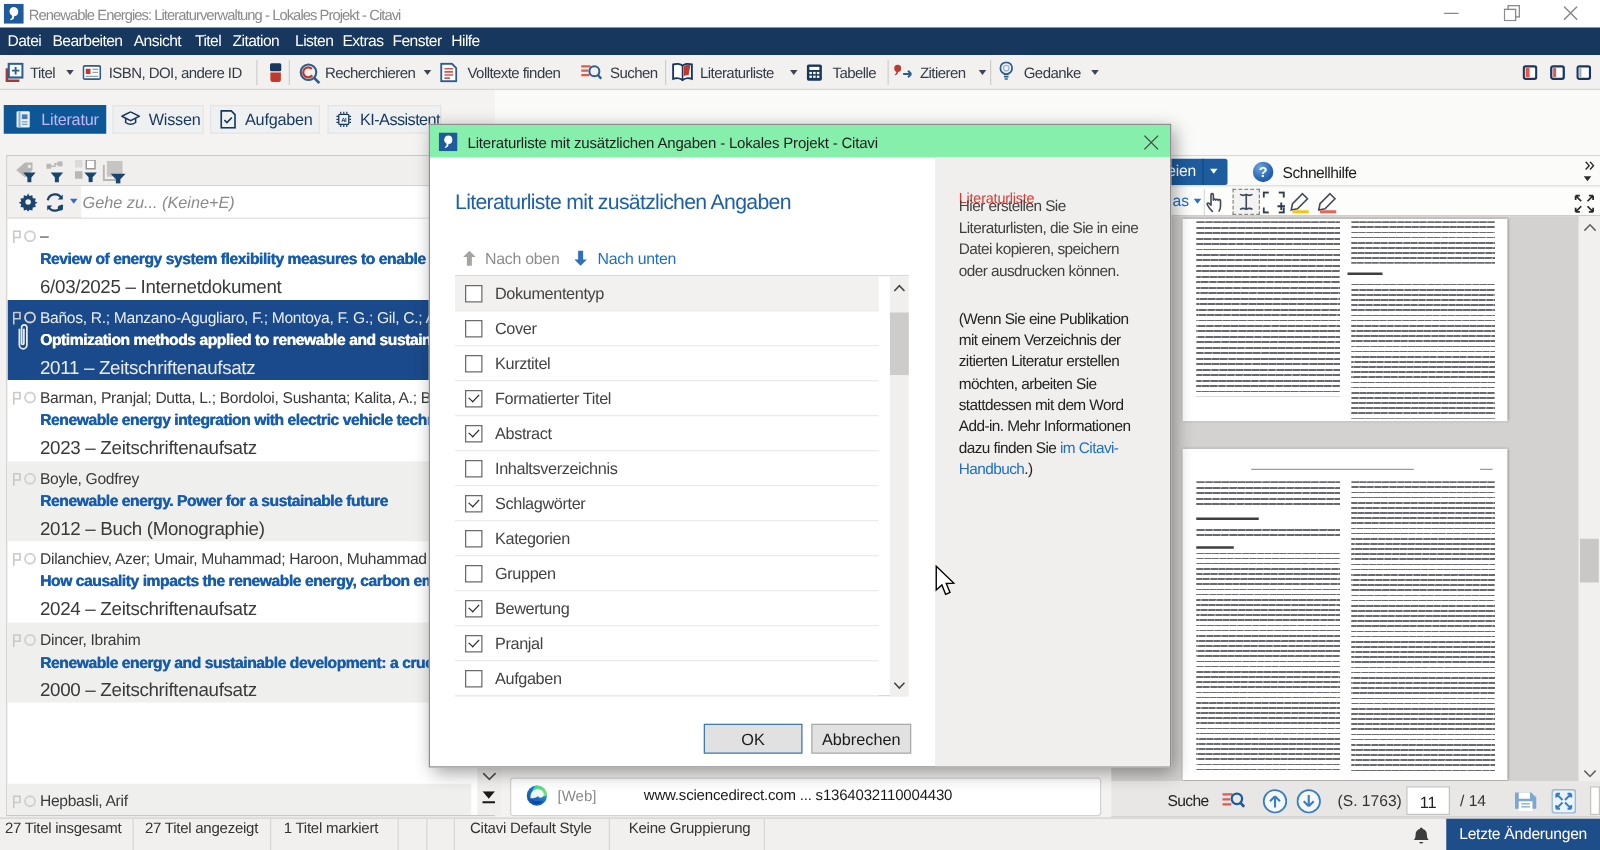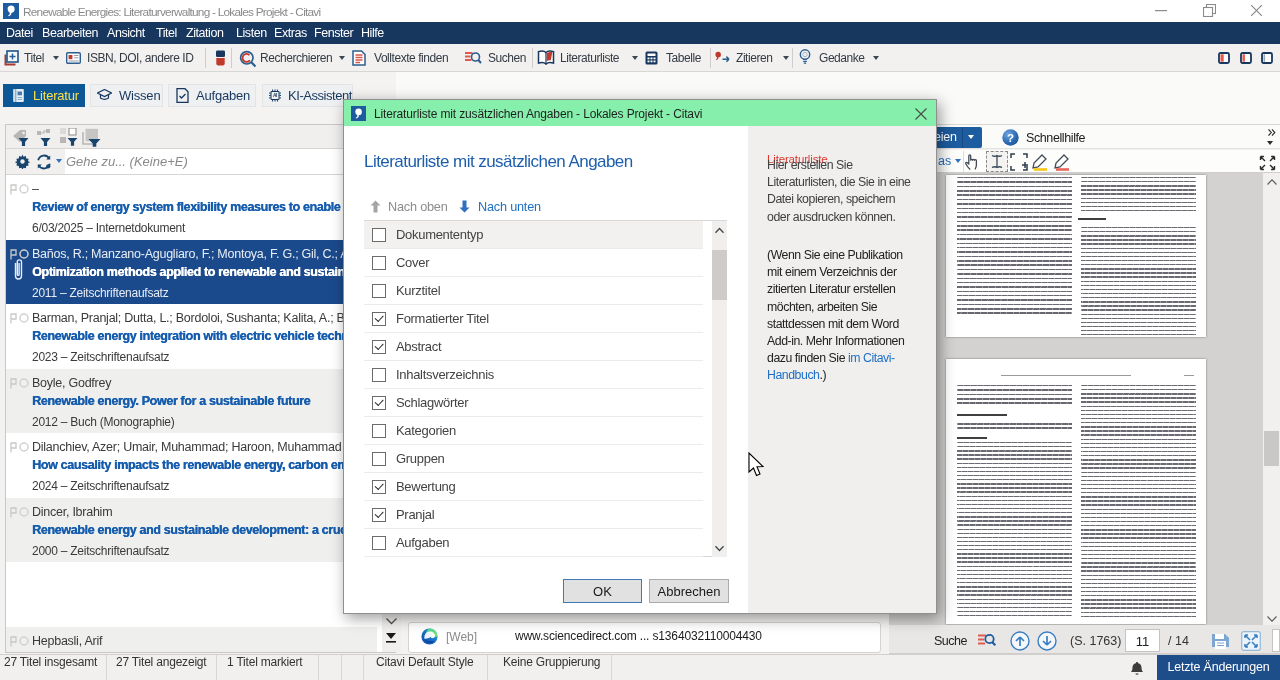--- a/index.html
+++ b/index.html
@@ -19,34 +19,34 @@
   
   #toolbar { left:0; top:44px; width:1280px; height:28px; background:#f2f1f0; border-bottom:1px solid #d8d7d6; font-size:12px; letter-spacing:-0.45px; color:#333b44; }
   #toolbar .ti { position:absolute; top:6px; }
   #toolbar .tl { position:absolute; top:7px; }
   #toolbar .sep { position:absolute; top:4px; width:1px; height:20px; background:#cfcecd; }
   .dd { display:block; width:0; height:0; border-left:3.5px solid transparent; border-right:3.5px solid transparent; border-top:4px solid #3c4652; }
 
   
   #tabrow { left:0; top:72px; width:1280px; height:52px; background:#f4f3f2; }
   .tab { position:absolute; top:12px; height:23px; font-size:13px; letter-spacing:-0.2px; display:flex; align-items:center; white-space:nowrap; }
-  .tab.sel { background:#0d5796; color:#fde047; }
+  .tab.sel { background:#0d5796; color:#c4b5fd; }
   .tab.uns { background:#eff0f1; border:1px solid #e2e4e6; color:#17375e; }
   #panehdr { position:absolute; left:395px; top:85px; font-size:14.5px; letter-spacing:-0.2px; color:#3c4653; white-space:nowrap; }
 
   
   #leftpanel { left:5px; top:124px; width:391px; height:529px; background:#fff; border:1px solid #c9c8c7; }
   #lp-icons { position:absolute; left:0; top:0; width:389px; height:24px; background:#f0efee; border-bottom:1px solid #d6d5d4; }
   #lp-search { position:absolute; left:0; top:24px; width:389px; height:26px; background:#f1f0ef; border-bottom:1px solid #d6d5d4; }
   #lp-search .ph { position:absolute; left:59px; top:0; width:330px; height:25px; background:#fff; color:#8a8a8a; font-style:italic; font-size:13px; padding:5px 0 0 1px; }
   #lp-list { position:absolute; left:0; top:50px; width:389px; height:477px; overflow:hidden; background:#fff; }
   .row { position:absolute; left:0; width:371px; height:64px; }
   .row .a1 { position:absolute; left:26px; top:7px;  font-size:12.5px; letter-spacing:-0.25px; color:#3a3a3a; white-space:nowrap; }
   .row .a2 { position:absolute; left:26px; top:25px; font-size:12.5px; letter-spacing:-0.35px; color:#175dad; font-weight:bold; white-space:nowrap; text-shadow:0.4px 0 0 #175dad; }
-  .row .a3 { position:absolute; left:26px; top:46px; font-size:12px; letter-spacing:-0.25px; color:#3a3a3a; white-space:nowrap; }
+  .row .a3 { position:absolute; left:26px; top:46px; font-size:15px; letter-spacing:-0.25px; color:#3a3a3a; white-space:nowrap; }
   .row.gray { background:#efefee; }
   .row.sel { background:#1b4a8c; }
   .row.sel .a1, .row.sel .a3 { color:#e8edf5; }
   .row.sel .a2 { color:#ffffff; text-shadow:0.4px 0 0 #ffffff; }
   .rowico { position:absolute; left:4px; top:9px; }
   #lp-vsb { position:absolute; left:376px; top:50px; width:19px; height:477px; background:#f0efee; }
 
   
   #statusbar { left:0; top:654px; width:1280px; height:26px; background:#f1f0ef; border-top:1px solid #d0cfce; font-size:12px; letter-spacing:-0.2px; color:#333; }
   #statusbar span { position:absolute; top:0; }

